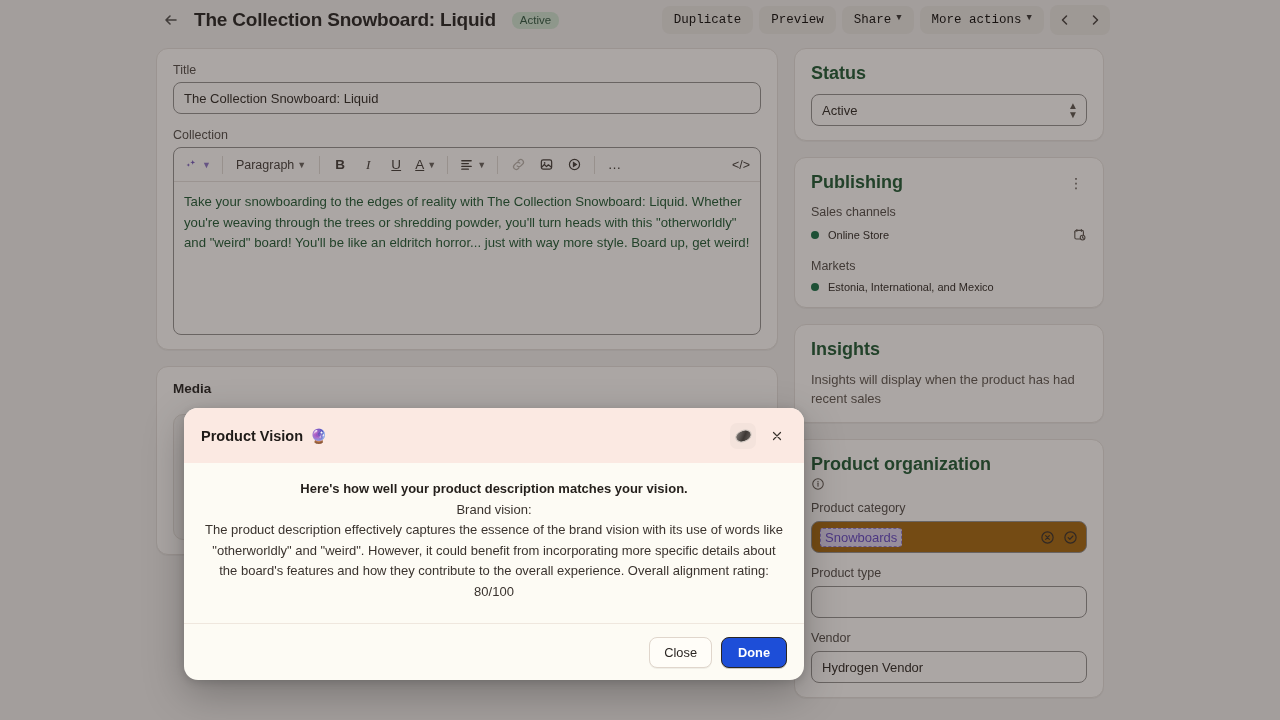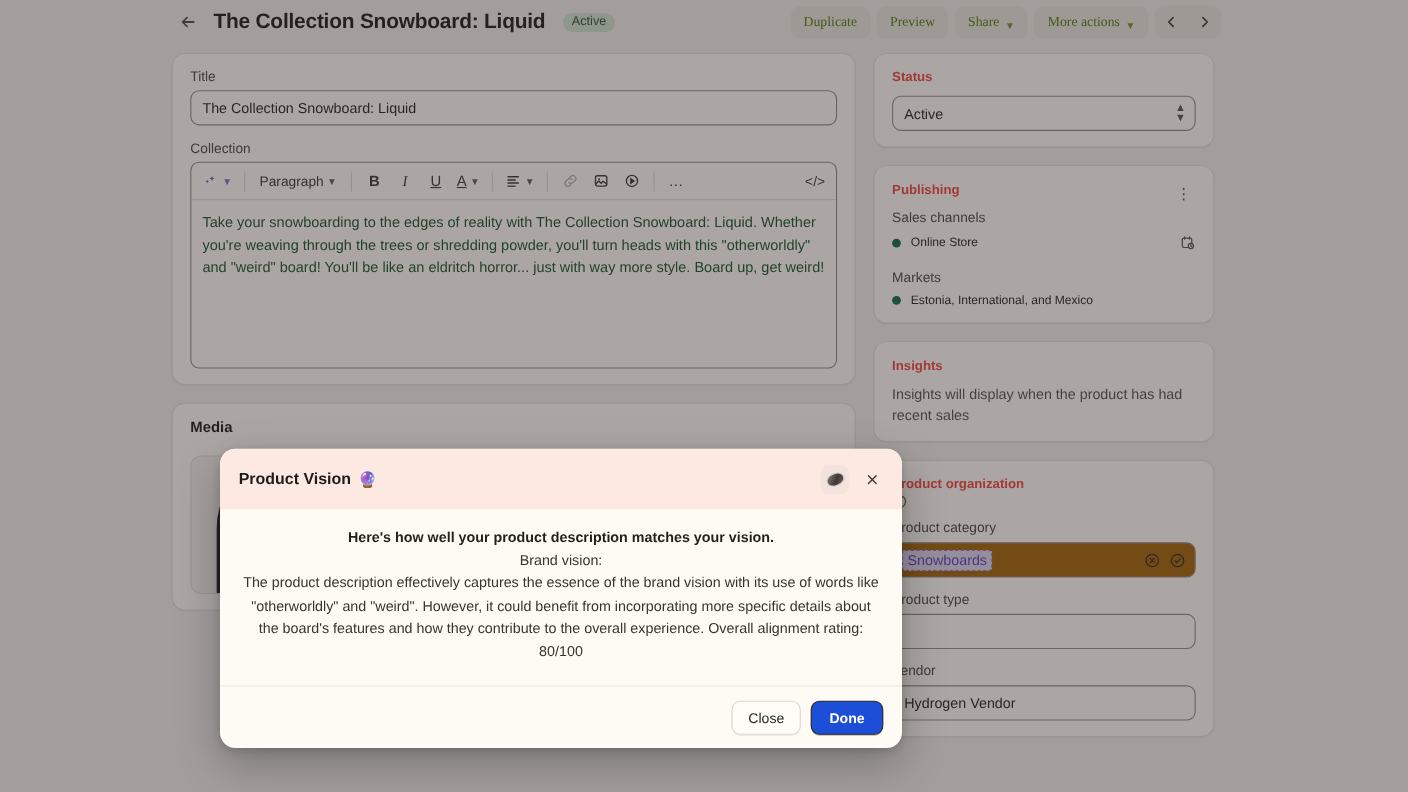--- a/index.html
+++ b/index.html
@@ -39,22 +39,22 @@
   .badge-active {
     background: #CDE6D4; color: #25503A;
     font-size: 11.5px; border-radius: 8px;
     padding: 2px 8px 3px; margin-left: 6px; white-space: nowrap;
   }
   .topbar-right {
     margin-left: auto; display: flex; align-items: center; gap: 6px;
   }
   .tb-btn {
     background: #E9E8E6; border: none; border-radius: 8px;
-    font-family: Liberation Serif, serif; font-size: 12.5px; color: #4d7c0f;
-    padding: 7px 12px; display: flex; align-items: flex-end; gap: 5px;
+    font-family: Liberation Mono, monospace; font-size: 12.5px; color: #000000;
+    padding: 7px 12px; display: flex; align-items: flex-start; gap: 5px;
     white-space: nowrap;
   }
   .tb-pager {
     background: #E9E8E6; border-radius: 8px; display: flex; align-items: center;
   }
   .pager-btn {
     width: 30px; height: 30px; display: flex; align-items: center;
     justify-content: center; color: #3b3835; font-size: 13px;
   }
   .chev { font-size: 9px; opacity: .8; }
@@ -143,21 +143,21 @@
     width: 10px; height: 26px; border-radius: 0 0 6px 6px; background:#53707a;
     box-shadow: 18px 6px 0 -1px #53707a, 38px -4px 0 0 #53707a, 56px 10px 0 -2px #53707a;
   }
   .drip::after {
     content:""; position: absolute; top: 6px; left: 14px; right: 14px;
     height: 14px; border-radius: 8px; background:#cfd8da; opacity:.75;
   }
 
   
   .side-title {
-    font-size: 12px; font-weight: bold; color: #ef4444; margin-bottom: 10px;
+    font-size: 18px; font-weight: bold; color: #14532d; margin-bottom: 10px;
   }
   .side-head { display: flex; align-items: flex-start; }
   .kebab {
     margin-left: auto; width: 22px; height: 22px; border-radius: 6px;
     display: flex; align-items: center; justify-content: center;
     color: #55504B; font-size: 14px; line-height: 6px;
   }
   .select-wrap { position: relative; }
   .select-box {
     width: 100%; height: 32px; border: 1px solid #8E8E8E; border-radius: 8px;
@@ -181,21 +181,21 @@
   }
   .tag-sel {
     font-size: 13px; color: #5B3FC4; background: #DDD6F3;
     border: 1px dashed #8B77D8; border-radius: 3px; padding: 1px 4px;
   }
   .tag-actions { margin-left: auto; display: flex; align-items: center; gap: 8px; color: #2b2724; }
 
   
   .modal {
     position: absolute; z-index: 100;
-    left: 200px; top: 408px; width: 620px; height: 272px;
+    left: 184px; top: 408px; width: 620px; height: 272px;
     background: #FDFBF4;
     border-radius: 14px;
     box-shadow: 0 14px 40px rgba(0,0,0,0.26), 0 2px 8px rgba(0,0,0,0.14);
     display: flex; flex-direction: column; overflow: hidden;
   }
   .modal-header {
     height: 55px; background: #FBE9E2;
     display: flex; align-items: center; padding: 0 14px 0 17px;
   }
   .modal-title {

